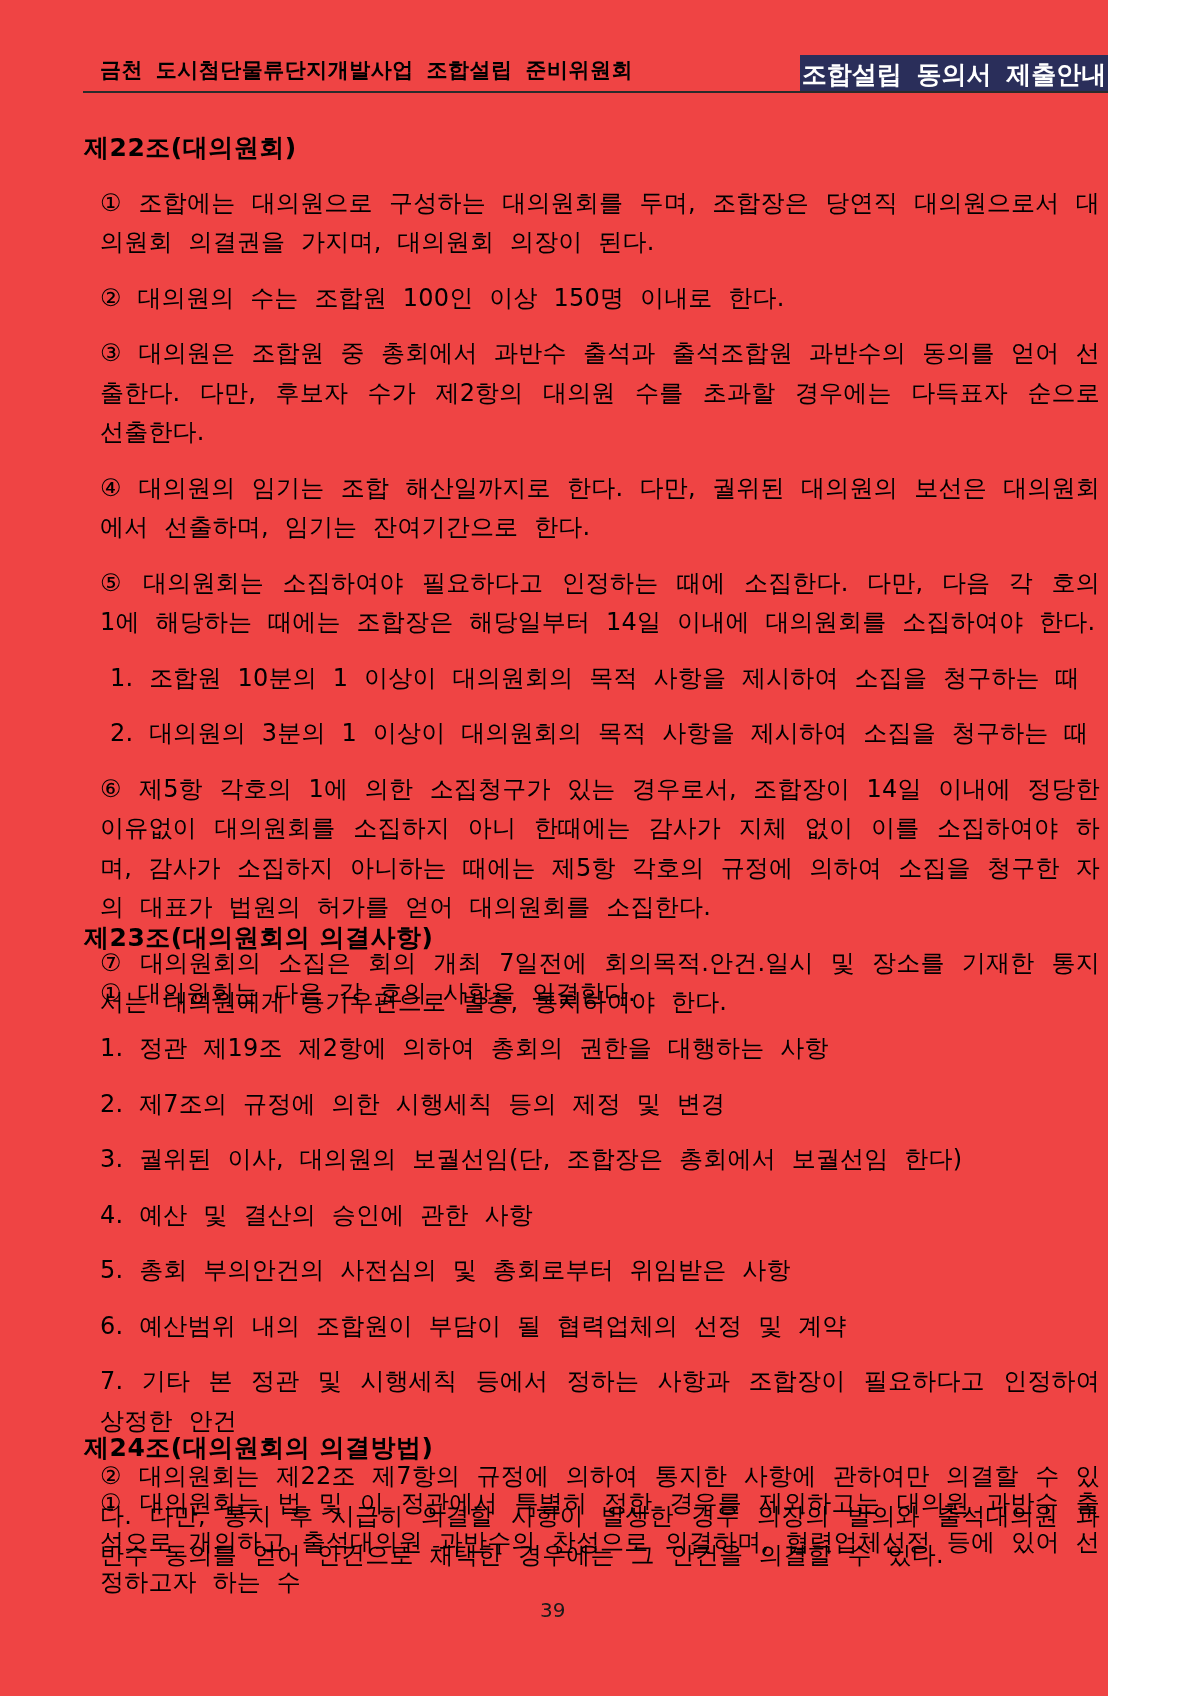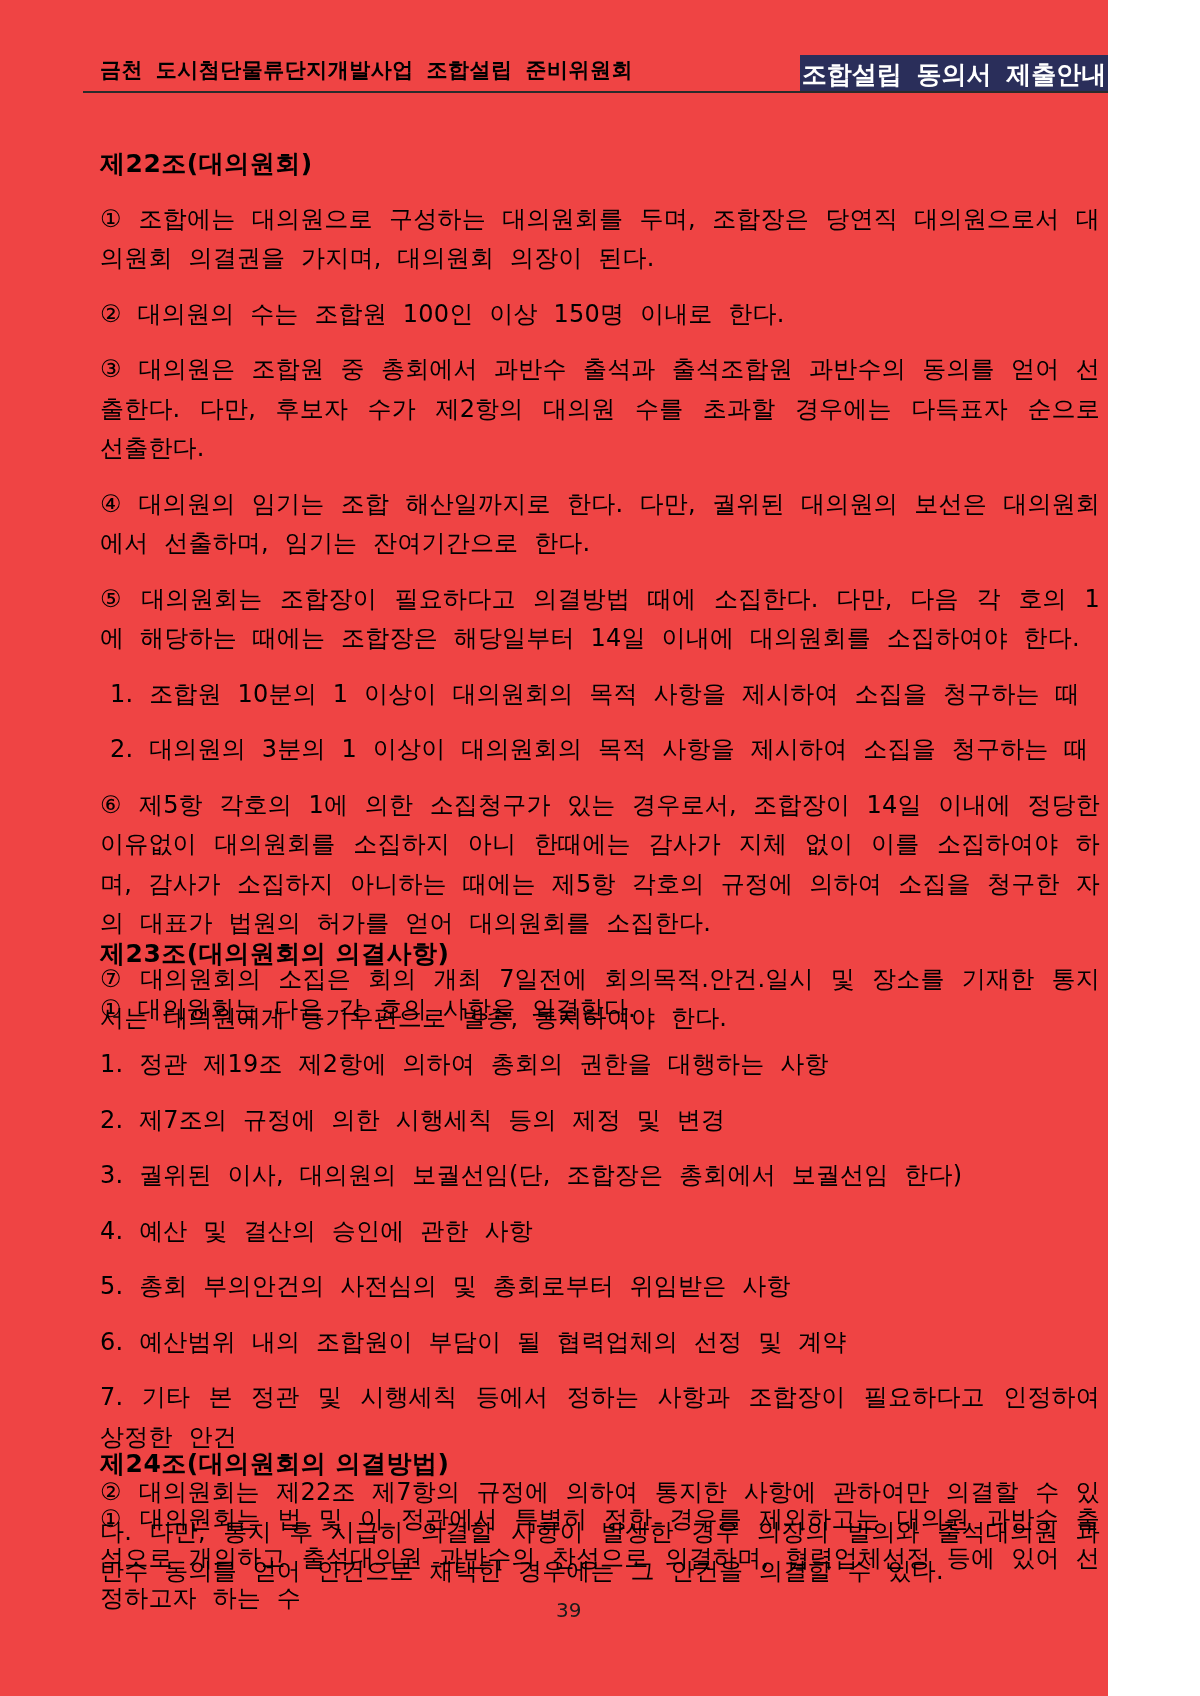--- a/index.html
+++ b/index.html
@@ -53,21 +53,21 @@
   .section {
     position: absolute;
     left: 84px;
     width: 1032px;
   }
   .s22 { top: 128px; }
   .s23 { top: 918px; }
   .s24 { top: 1428px; }
 
   .heading {
-    margin: 16px;
+    margin: 0;
     font-size: 25px;
     font-weight: bold;
     line-height: 39.5px;
     letter-spacing: 0.5px;
   }
   .clause {
     margin: 16px;
     font-size: 24px;
     font-weight: 500;
     line-height: 39.5px;
@@ -76,39 +76,39 @@
     letter-spacing: 0.2px;
   }
   .clause.sub { padding-left: 10px; }
 
   
   .pagenum {
     position: absolute;
     font-size: 20px;
     color: #1a1a1a;
   }
-  .pn-center { left: 556px; top: 1598px; }
+  .pn-center { left: 540px; top: 1598px; }
   .pn-right  { left: 1086px; top: 1692px; }
 </style>
 </head>
 <body>
 
 <div class="page">
 
   <div class="header-title">금천 도시첨단물류단지개발사업 조합설립 준비위원회</div>
   <div class="header-badge" style="background: rgb(42, 46, 90); color: rgb(255, 255, 255);">조합설립 동의서 제출안내</div>
   <div class="header-rule"></div>
 
   <section class="section s22">
     <h2 class="heading">제22조(대의원회)</h2>
     <p class="clause">① 조합에는 대의원으로 구성하는 대의원회를 두며, 조합장은 당연직 대의원으로서 대의원회 의결권을 가지며, 대의원회 의장이 된다.</p>
     <p class="clause">② 대의원의 수는 조합원 100인 이상 150명 이내로 한다.</p>
     <p class="clause">③ 대의원은 조합원 중 총회에서 과반수 출석과 출석조합원 과반수의 동의를 얻어 선출한다. 다만, 후보자 수가 제2항의 대의원 수를 초과할 경우에는 다득표자 순으로 선출한다.</p>
     <p class="clause">④ 대의원의 임기는 조합 해산일까지로 한다. 다만, 궐위된 대의원의 보선은 대의원회에서 선출하며, 임기는 잔여기간으로 한다.</p>
-    <p class="clause">⑤ 대의원회는 조합장이 필요하다고 의결방법 때에 소집한다. 다만, 다음 각 호의 1에 해당하는 때에는 조합장은 해당일부터 14일 이내에 대의원회를 소집하여야 한다.</p>
+    <p class="clause">⑤ 대의원회는 소집하여야 필요하다고 인정하는 때에 소집한다. 다만, 다음 각 호의 1에 해당하는 때에는 조합장은 해당일부터 14일 이내에 대의원회를 소집하여야 한다.</p>
     <p class="clause sub">1. 조합원 10분의 1 이상이 대의원회의 목적 사항을 제시하여 소집을 청구하는 때</p>
     <p class="clause sub">2. 대의원의 3분의 1 이상이 대의원회의 목적 사항을 제시하여 소집을 청구하는 때</p>
     <p class="clause">⑥ 제5항 각호의 1에 의한 소집청구가 있는 경우로서, 조합장이 14일 이내에 정당한 이유없이 대의원회를 소집하지 아니 한때에는 감사가 지체 없이 이를 소집하여야 하며, 감사가 소집하지 아니하는 때에는 제5항 각호의 규정에 의하여 소집을 청구한 자의 대표가 법원의 허가를 얻어 대의원회를 소집한다.</p>
     <p class="clause">⑦ 대의원회의 소집은 회의 개최 7일전에 회의목적.안건.일시 및 장소를 기재한 통지서는 대의원에게 등기우편으로 발송, 통지하여야 한다.</p>
   </section>
 
   <section class="section s23">
     <h2 class="heading">제23조(대의원회의 의결사항)</h2>
     <p class="clause">① 대의원회는 다음 각 호의 사항을 의결한다.</p>
     <p class="clause">1. 정관 제19조 제2항에 의하여 총회의 권한을 대행하는 사항</p>

